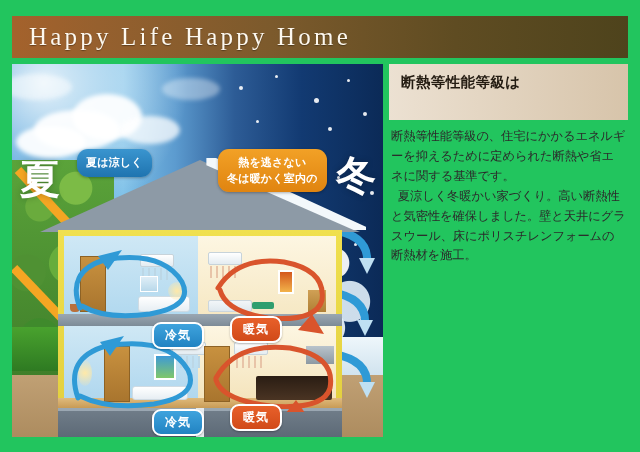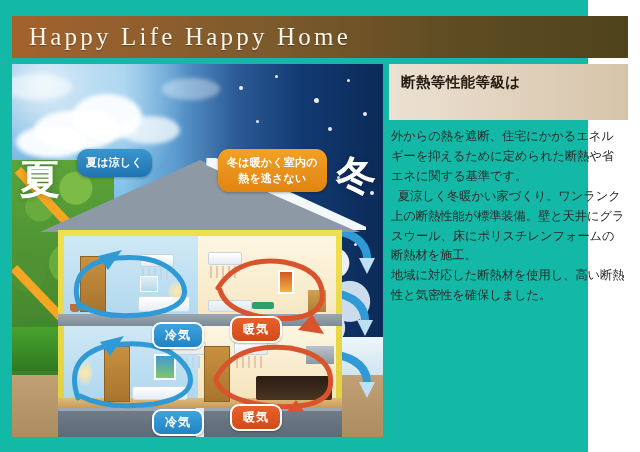--- a/index.html
+++ b/index.html
@@ -1,18 +1,18 @@
 <!DOCTYPE html>
 <html><head>
 <meta charset="utf-8">
 <style>
   * { margin:0; padding:0; box-sizing:border-box; }
   html,body{ width:640px; height:452px; background:#ffffff;
     font-family:"Liberation Sans","DejaVu Sans",sans-serif; overflow:hidden; }
-  #page{ position:relative; width:588px; height:452px; background:#14b8a6;text-decoration:underline; }
+  #page{ position:relative; width:640px; height:452px; background:#22c55e;text-decoration:underline; }
 
   
   #titlebar{ position:absolute; left:12px; top:16px; width:616px; height:42px;
     background:linear-gradient(to right,#a4622c 0%,#96602e 14%,#7c5a2c 42%,#5f4c22 72%,#4e431c 100%);
     display:flex; align-items:center; }
   #titlebar .txt{ color:#fdf8ef; font-family:"Liberation Serif","DejaVu Serif",serif;
     font-size:25px; letter-spacing:3.2px; padding-left:17px; white-space:nowrap;
     text-shadow:0 1px 1px rgba(0,0,0,.35); }
 
   
@@ -282,34 +282,33 @@
       <polygon points="238,170 252,190 224,188" fill="#d9542c"></polygon>
     </svg>
 
     <div class="kanji" id="kanji-natsu">夏</div>
     <div class="kanji" id="kanji-fuyu">冬</div>
 
     <div class="badge" id="badge-summer">
       <div>夏は涼しく</div>
     </div>
     <div class="badge" id="badge-winter">
+      <div>熱を逃さない</div>
       <div>冬は暖かく室内の</div>
-      <div>熱を逃さない</div>
     </div>
 
     <div class="pill cold" id="pill-cold-up">冷気</div>
     <div class="pill warm" id="pill-warm-up">暖気</div>
     <div class="pill cold" id="pill-cold-lo">冷気</div>
     <div class="pill warm" id="pill-warm-lo">暖気</div>
   </div>
 
   <div id="panel">
     <div id="panel-head">
       <div>断熱等性能等級は</div>
     </div>
     <div id="panel-body">
-      <p>外からの熱を遮断、住宅にかかるエネルギーを抑えるために定められた断熱や省エネに関する基準です。</p>
-      <p class="ind">夏涼しく冬暖かい家づくり。ワンランク上の断熱性能が標準装備。壁と天井にグラスウール、床にポリスチレンフォームの断熱材を施工。</p>
-      <p>地域に対応した断熱材を使用し、高い断熱性と気密性を確保しました。</p>
+      <p>断熱等性能等級の、住宅にかかるエネルギーを抑えるために定められた断熱や省エネに関する基準です。</p>
+      <p class="ind">夏涼しく冬暖かい家づくり。高い断熱性と気密性を確保しました。壁と天井にグラスウール、床にポリスチレンフォームの断熱材を施工。</p>
     </div>
   </div>
 
 </div>
 
 </body></html>

